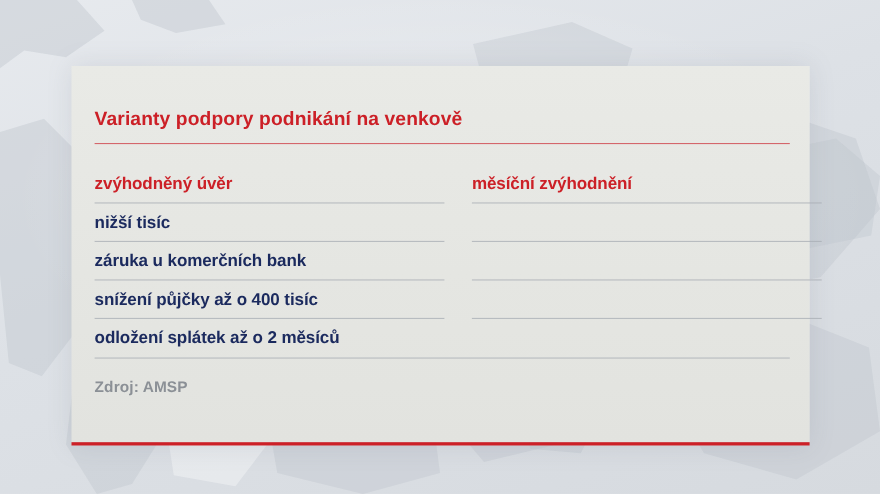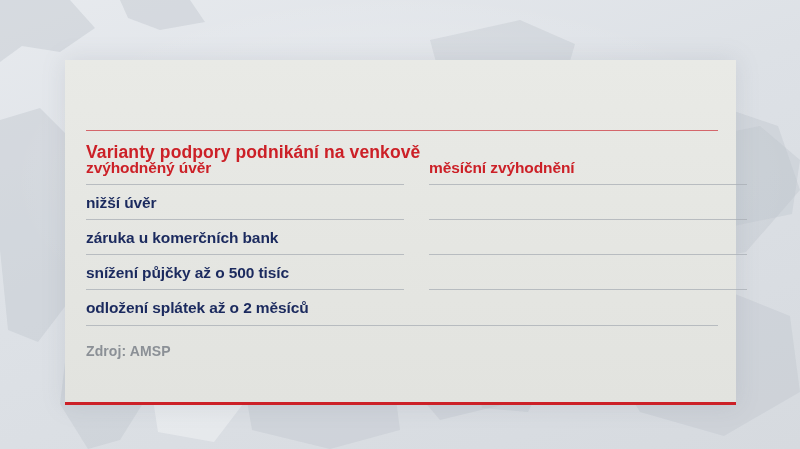--- a/index.html
+++ b/index.html
@@ -63,21 +63,20 @@
 
   .card-title {
     position: absolute;
     left: 0;
     top: 38px;
     font-size: 17.5px;
     font-weight: bold;
     letter-spacing: 0.1px;
     color: #cc2027;
     white-space: nowrap;
-    margin-top: 44px;
   }
   .title-rule {
     position: absolute;
     left: 0;
     right: 0;
     top: 70px;
     height: 1px;
     background: #d4666b;
   }
 
@@ -186,31 +185,31 @@
       <div class="columns">
 
         <div class="col col-left">
 
           <div class="row row-head">
             <span class="row-label">zvýhodněný úvěr</span>
             <span class="row-rule"></span>
           </div>
 
           <div class="row">
-            <span class="row-label">nižší úvěr</span>
+            <span class="row-label">nižší tisíc</span>
             <span class="row-rule"></span>
           </div>
 
           <div class="row">
             <span class="row-label">záruka u komerčních bank</span>
             <span class="row-rule"></span>
           </div>
 
           <div class="row">
-            <span class="row-label">snížení půjčky až o 500 tisíc</span>
+            <span class="row-label">snížení půjčky až o 400 tisíc</span>
             <span class="row-rule"></span>
           </div>
 
           <div class="row">
             <span class="row-label">odložení splátek až o 2 měsíců</span>
           </div>
 
         </div>
 
         <div class="col col-right">

